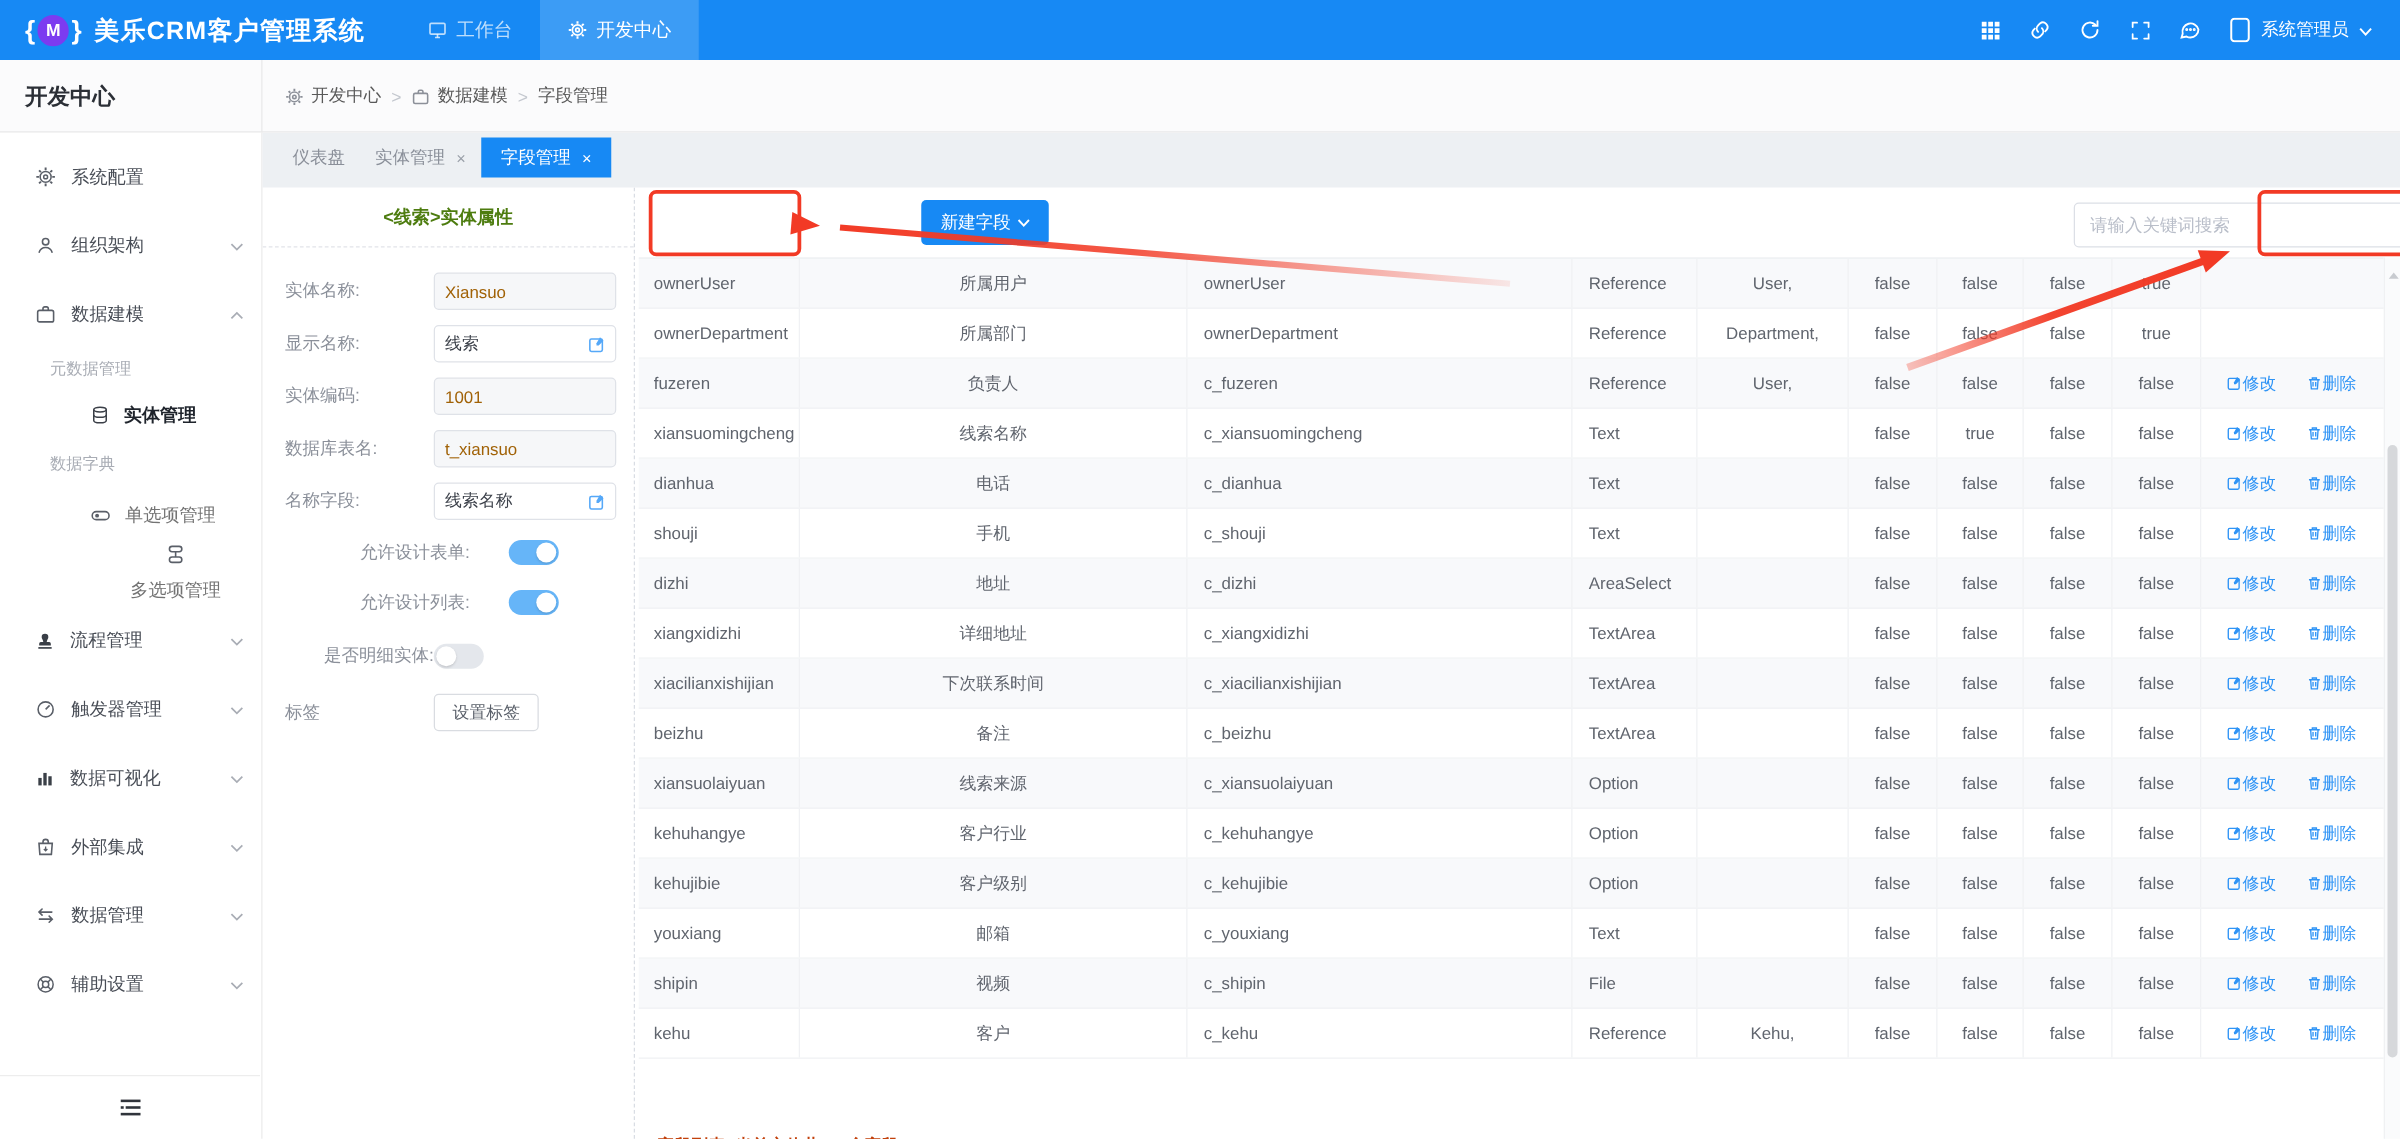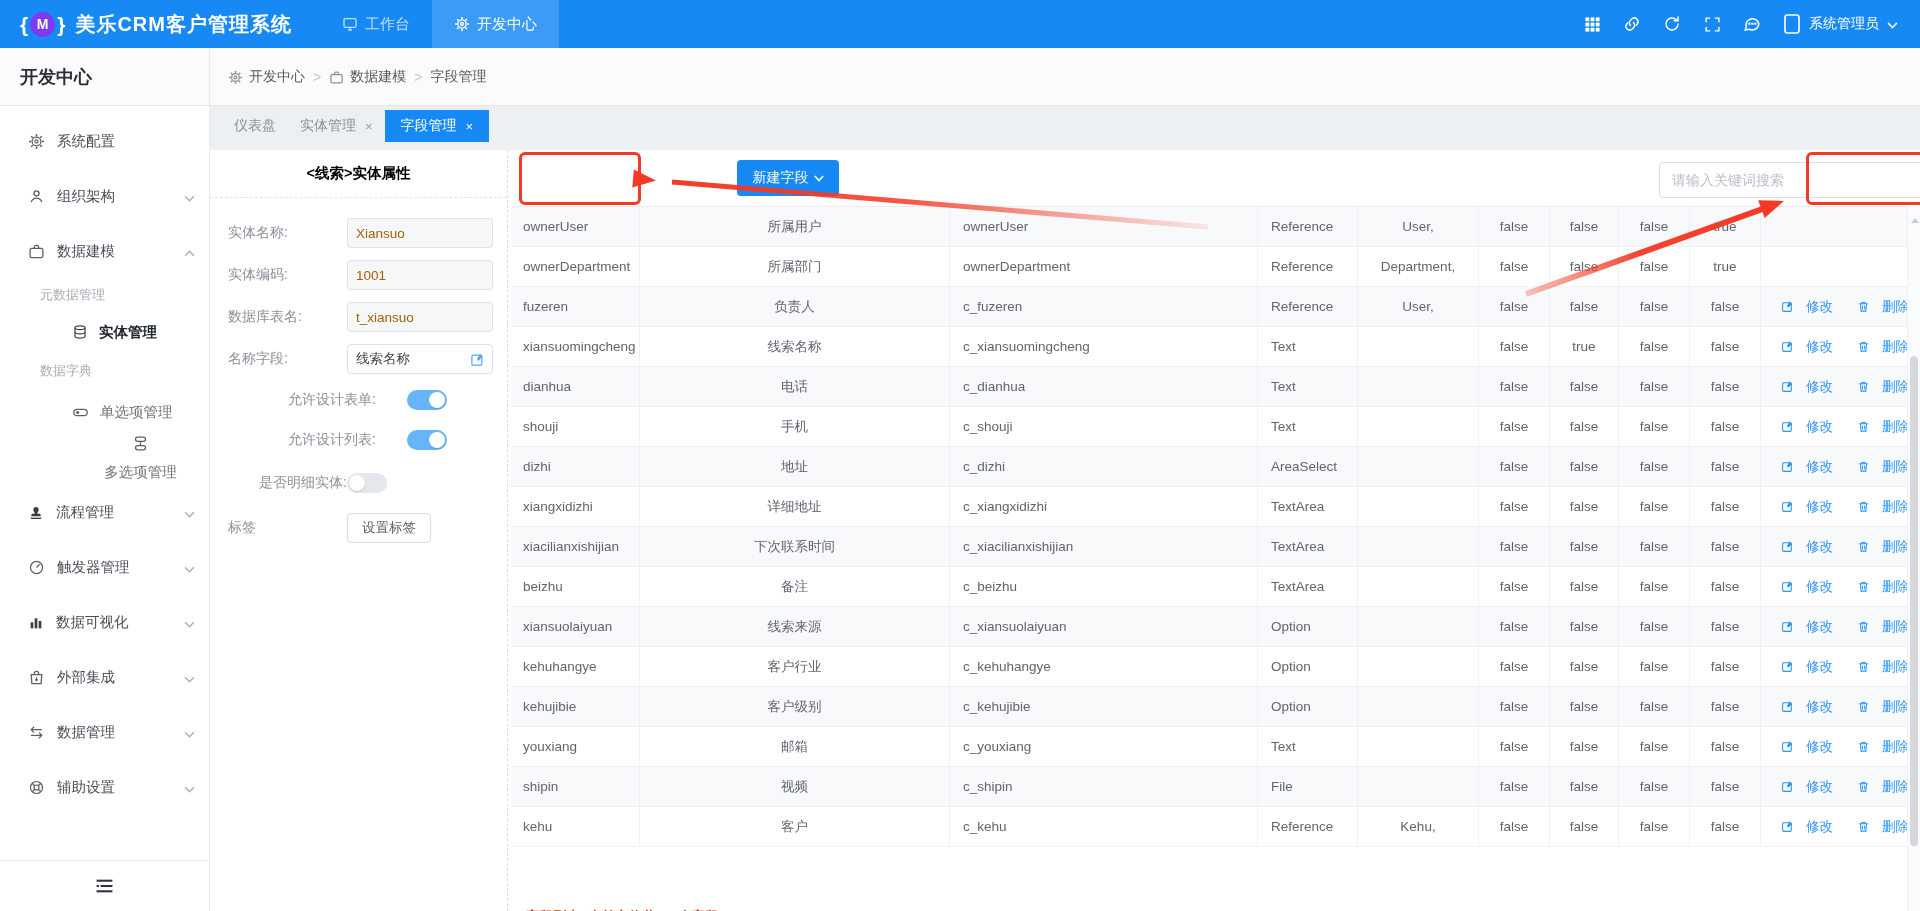--- a/index.html
+++ b/index.html
@@ -42,21 +42,21 @@
   
   .tabstrip{position:absolute;left:210px;top:106px;right:0;height:44px;background:#edf0f3;display:flex;align-items:flex-start;padding:4px 0 0 12px;z-index:6;}
   .tab{height:32px;display:flex;align-items:center;gap:9px;padding:0 12px;font-size:14px;color:#8a8f99;cursor:pointer;}
   .tab .tab-x{font-size:13px;color:#9aa0a9;}
   .tab.active{background:var(--primary);color:#fff;padding:0 16px;}
   .tab.active .tab-x{color:#fff;}
   
   .content{position:absolute;left:210px;top:150px;right:0;bottom:0;background:#fff;z-index:4;}
   
   .form-panel{position:absolute;left:0;top:0;width:298px;bottom:0;border-right:1px dashed #d9dde4;background:#fff;}
-  .form-title{height:48px;display:flex;align-items:center;justify-content:center;font-size:14.5px;font-weight:bold;color:#000000;border-bottom:1px dashed #e2e4e9;}
+  .form-title{height:48px;display:flex;align-items:center;justify-content:center;font-size:14.5px;font-weight:bold;color:#4d7c0f;border-bottom:1px dashed #e2e4e9;}
   .form-body{padding-top:14px;}
   .f-row{height:42px;display:flex;align-items:center;padding-left:18px;}
   .f-row.t{height:40px;justify-content:center;}
   .f-row.d{height:46px;text-align:right;}
   .f-row.tag{height:44px;}
   .f-label{width:119px;font-size:14px;color:#8b909a;}
   .f-input{position:relative;width:146px;height:30px;border:1px solid #dfe2e8;border-radius:4px;background:#fff;display:flex;align-items:center;padding:0 8px;font-size:13.5px;color:#3c414a;}
   .f-input.disabled{background:#f6f7f9;color:#a16207;}
   .f-input .edit-ic{position:absolute;right:7px;top:7px;}
   .toggle{width:40px;height:20px;border-radius:10px;background:#e4e7ec;position:relative;cursor:pointer;transition:none;}
@@ -73,21 +73,21 @@
   .search-box input::placeholder{color:#b9bec9;}
   .dtable{position:absolute;left:0;top:56px;width:1396px;border-top:1px solid #e8eaee;}
   .tr{display:grid;grid-template-columns:129px 310px 308px 100px 121px 71px 69px 71px 71px 146px;height:40px;border-bottom:1px solid #f0f1f4;}
   .tr.striped{background:#f8f9fb;}
   .td{display:flex;align-items:center;font-size:13.5px;color:#60656e;border-right:1px solid #f0f1f4;overflow:hidden;white-space:nowrap;}
   .td:last-child{border-right:none;}
   .td.l{padding-left:12px;}
   .td.l13{padding-left:13px;}
   .td.c{justify-content:center;}
   .td.actions{gap:24px;padding-left:20px;}
-  .act-link{display:flex;align-items:center;gap:12px;color:#2f94f6;font-size:13.5px;cursor:pointer;font-family:Liberation Serif, serif;}
+  .act-link{display:flex;align-items:center;gap:0;color:#2f94f6;font-size:13.5px;cursor:pointer;font-family:Liberation Serif, serif;}
   .t-footer{position:absolute;left:15px;top:752px;height:30px;display:flex;align-items:center;font-size:13.5px;font-weight:bold;color:#c2410c;}
   
   .vscroll{position:absolute;right:0;top:56px;width:13px;bottom:0;background:#fafbfc;border-left:1px solid #f0f1f3;}
   .vscroll .up{position:absolute;top:12px;left:3px;width:0;height:0;border-left:4px solid transparent;border-right:4px solid transparent;border-bottom:5px solid #c8cbd0;}
   .vscroll .thumb{position:absolute;top:150px;left:2px;width:8px;height:490px;background:#d6d8db;border-radius:4px;cursor:pointer;}
   
   .anno-box{position:absolute;border:3px solid var(--red);border-radius:6px;z-index:55;pointer-events:none;}
   #anno-box-1{left:519px;top:152px;width:122px;height:53px;}
   #anno-box-2{left:1806px;top:152px;width:120px;height:53px;}
   #anno-arrows{position:absolute;left:0;top:0;width:1920px;height:911px;z-index:56;pointer-events:none;}
@@ -409,20 +409,30 @@
 <div class="content">
 
   <div class="form-panel">
     <div class="form-title">&lt;线索&gt;实体属性</div>
     <div class="form-body">
       <div class="f-row">
         <span class="f-label">实体名称:</span>
         <div class="f-input disabled">Xiansuo</div>
       </div>
       <div class="f-row">
+        <span class="f-label">显示名称:</span>
+        <div class="f-input">
+            <span>线索</span>
+          <span class="edit-ic"><svg width="15" height="15" viewBox="0 0 24 24" fill="none" stroke="#55a8f8" stroke-width="2">
+                <rect x="3" y="5" width="16" height="16" rx="2"></rect>
+                <path d="M14.5 3.5 20 9l-7.5 7.5H9V13z" fill="#55a8f8" stroke="none" transform="scale(0.82) translate(5,0)"></path>
+              </svg></span>
+        </div>
+      </div>
+      <div class="f-row">
         <span class="f-label">实体编码:</span>
         <div class="f-input disabled">1001</div>
       </div>
       <div class="f-row">
         <span class="f-label">数据库表名:</span>
         <div class="f-input disabled">t_xiansuo</div>
       </div>
       <div class="f-row">
         <span class="f-label">名称字段:</span>
         <div class="f-input">

